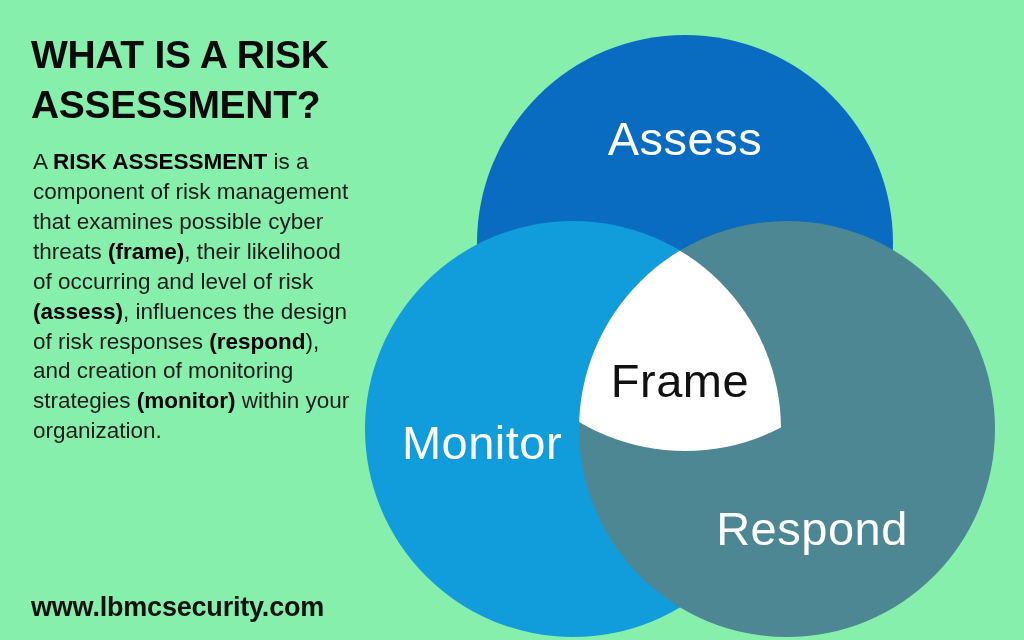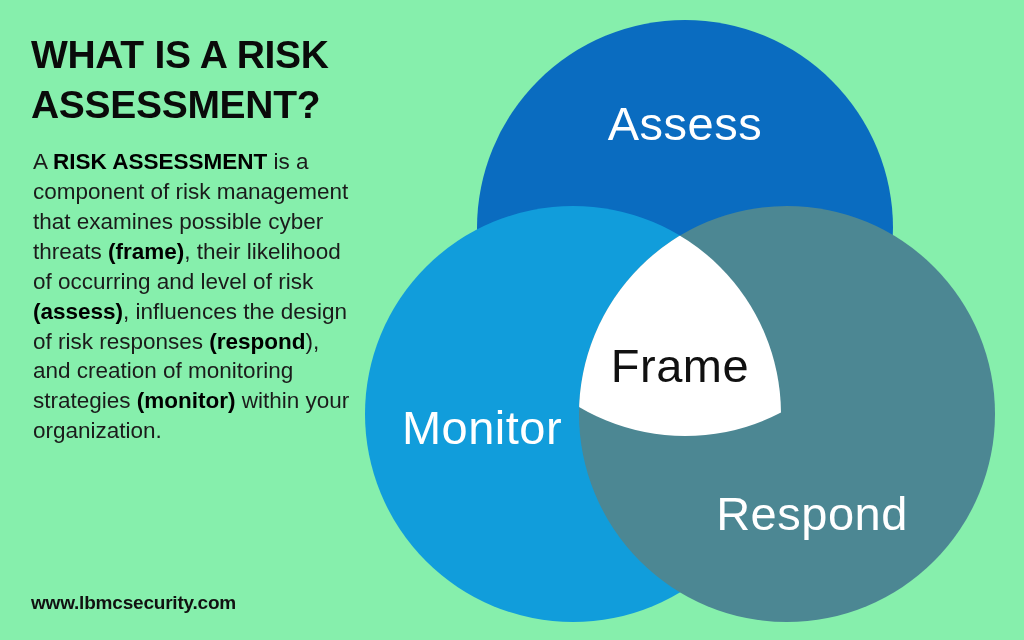--- a/index.html
+++ b/index.html
@@ -54,31 +54,31 @@
   .body-copy .bold {
     font-weight: bold;
     color: #000000;
   }
 
   .site-url {
     position: absolute;
     left: 31px;
     top: 592px;
     font-family: "Liberation Sans", sans-serif;
-    font-size: 19px;
+    font-size: 27px;
     font-weight: bold;
     color: #111111;
     letter-spacing: -0.2px;
   }
 
   
   .venn-wrap {
     position: absolute;
     left: 0;
-    top: 0;
+    top: 15px;
     width: 1024px;
     height: 572px;
   }
   .venn-svg {
     display: block;
     width: 1024px;
     height: 640px;
   }
   .circle-label {
     font-family: "Liberation Sans", sans-serif;

